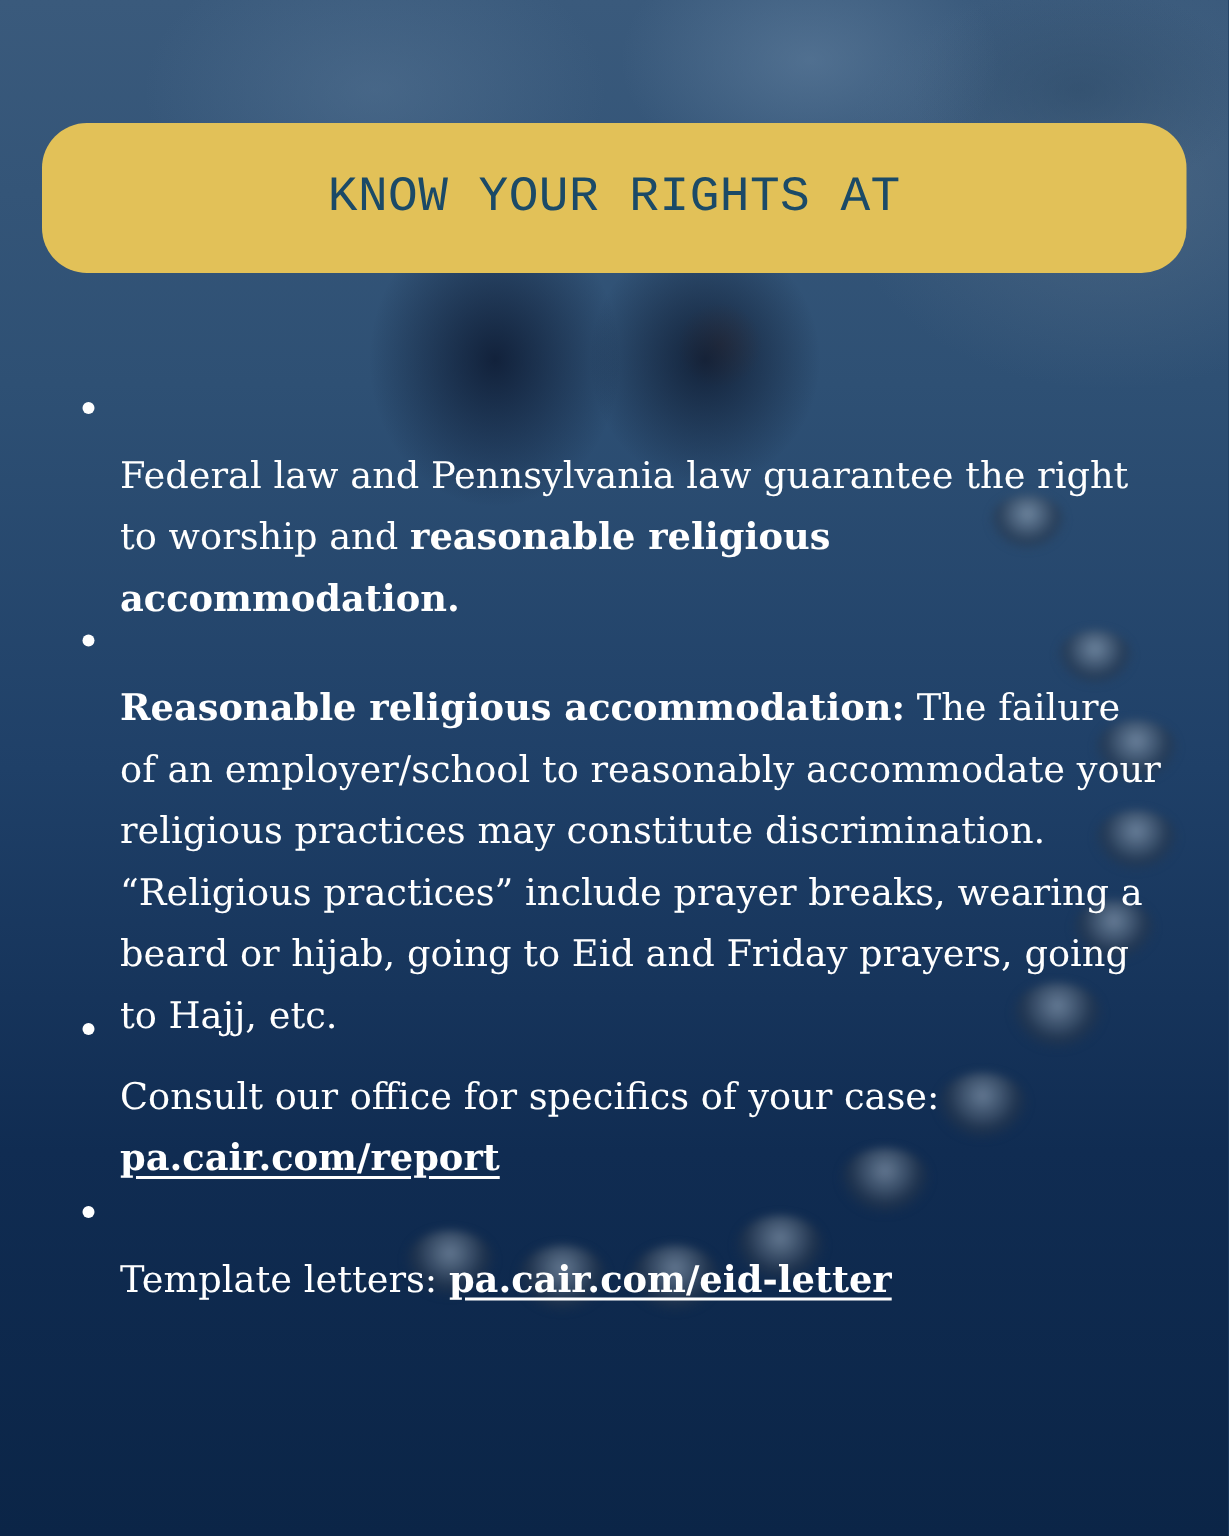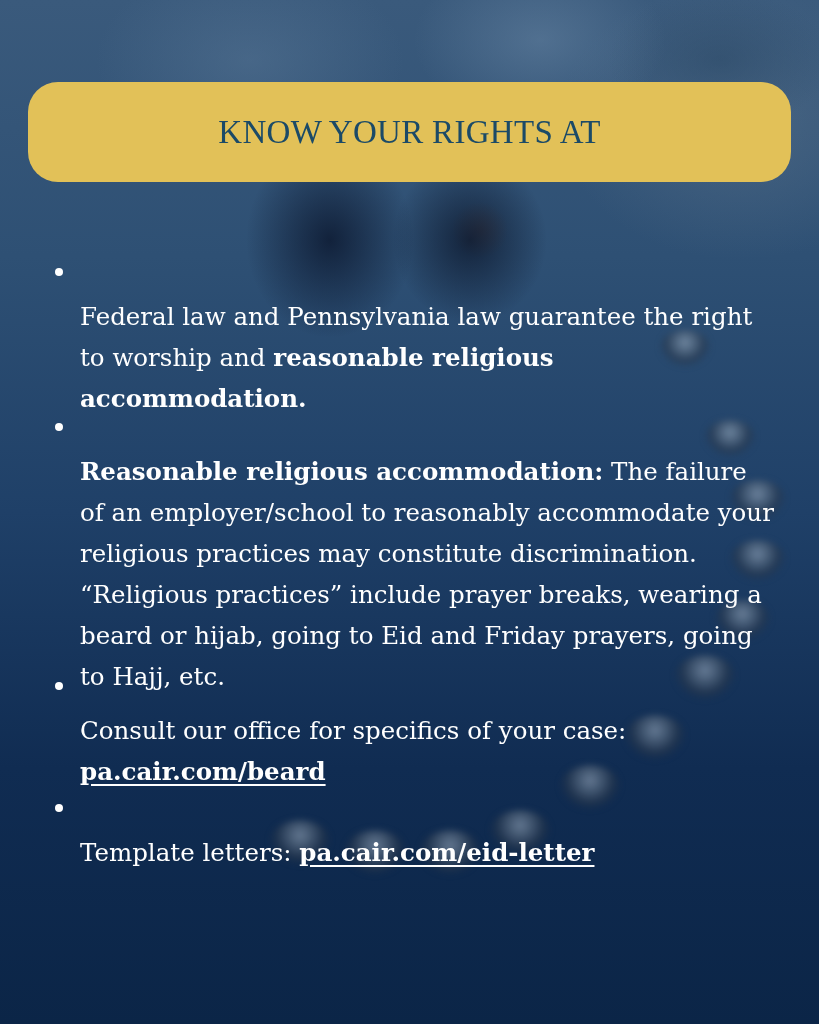--- a/index.html
+++ b/index.html
@@ -24,21 +24,21 @@
     position: absolute; border-radius: 50%;
     background: radial-gradient(ellipse at 50% 35%, rgba(170,185,200,0.55), rgba(40,55,75,0.6) 55%, rgba(10,20,35,0) 75%);
     filter: blur(3px);
   }
   .banner {
     position: absolute; left: 28px; top: 82px; width: 763px; height: 100px;
     background: #e2c158; border-radius: 30px;
     display: flex; align-items: center; justify-content: center; flex-direction: column;
   }
   .banner-line {
-    color: #1b4a67; font-family: Liberation Serif, serif;
+    color: #1b4a67; font-family: Liberation Mono, monospace;
     font-size: 33px; line-height: 38px; letter-spacing: 0.3px; text-align: center;
   }
   .bullet {
     position: absolute; left: 55px; width: 720px; color: #ffffff;
     font-family: "DejaVu Serif", "Liberation Serif", serif;
     font-size: 24.5px; line-height: 41px;
   }
   .bullet-dot {
     position: absolute; left: 0; top: 16px; width: 8px; height: 8px; border-radius: 50%; background: #ffffff;
   }
@@ -73,19 +73,19 @@
   <span class="bullet-text"><span>Federal law and Pennsylvania law guarantee the right to worship and </span><b>reasonable religious accommodation</b><b>.</b></span>
 </div>
 
 <div class="bullet" style="top:407px;">
   <span class="bullet-dot"></span>
   <span class="bullet-text"><b>Reasonable religious accommodation</b><b>:</b><span> The failure of an employer/school to reasonably accommodate your religious practices may constitute discrimination. “Religious practices” include prayer breaks, wearing a beard or hijab, going to Eid and Friday prayers, going to Hajj, etc.</span></span>
 </div>
 
 <div class="bullet" style="top:666px;">
   <span class="bullet-dot"></span>
-  <span class="bullet-text"><span>Consult our office for specifics of your case: </span><br><a>pa.cair.com/beard</a></span>
+  <span class="bullet-text"><span>Consult our office for specifics of your case: </span><br><a>pa.cair.com/report</a></span>
 </div>
 
 <div class="bullet" style="top:788px;">
   <span class="bullet-dot"></span>
   <span class="bullet-text"><span>Template letters: </span><a>pa.cair.com/eid-letter</a></span>
 </div>
 
 </body></html>

